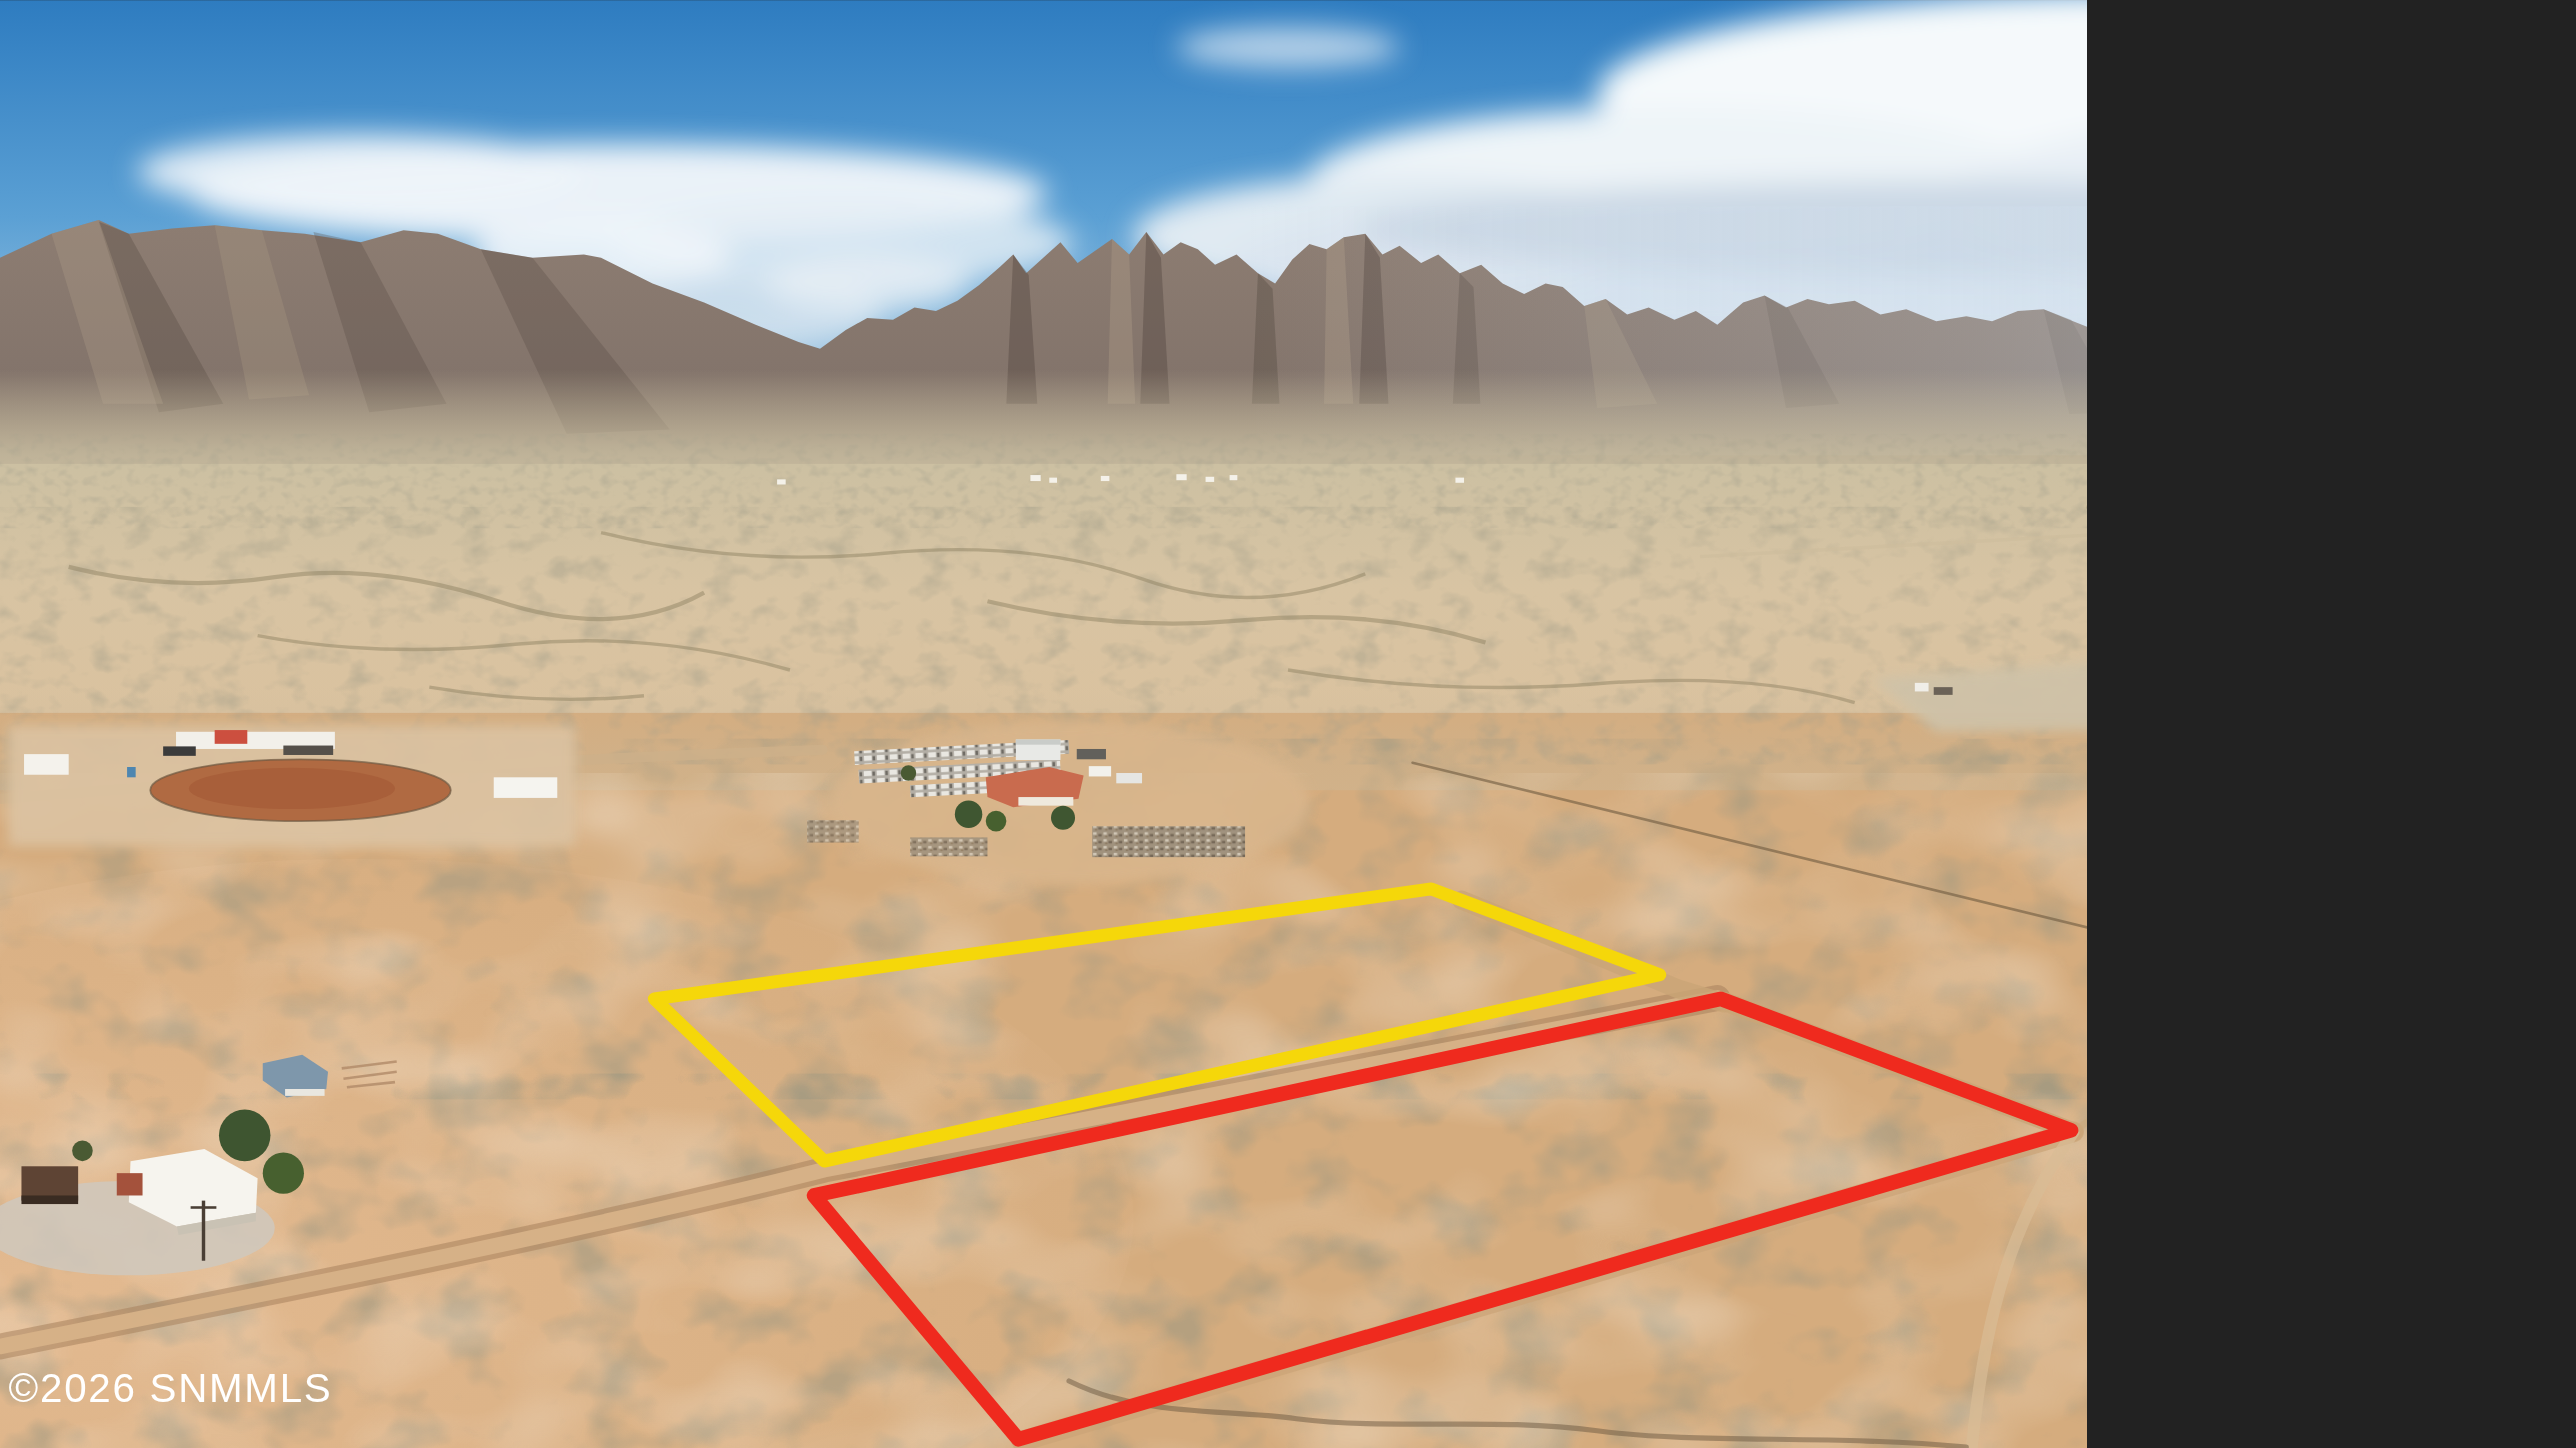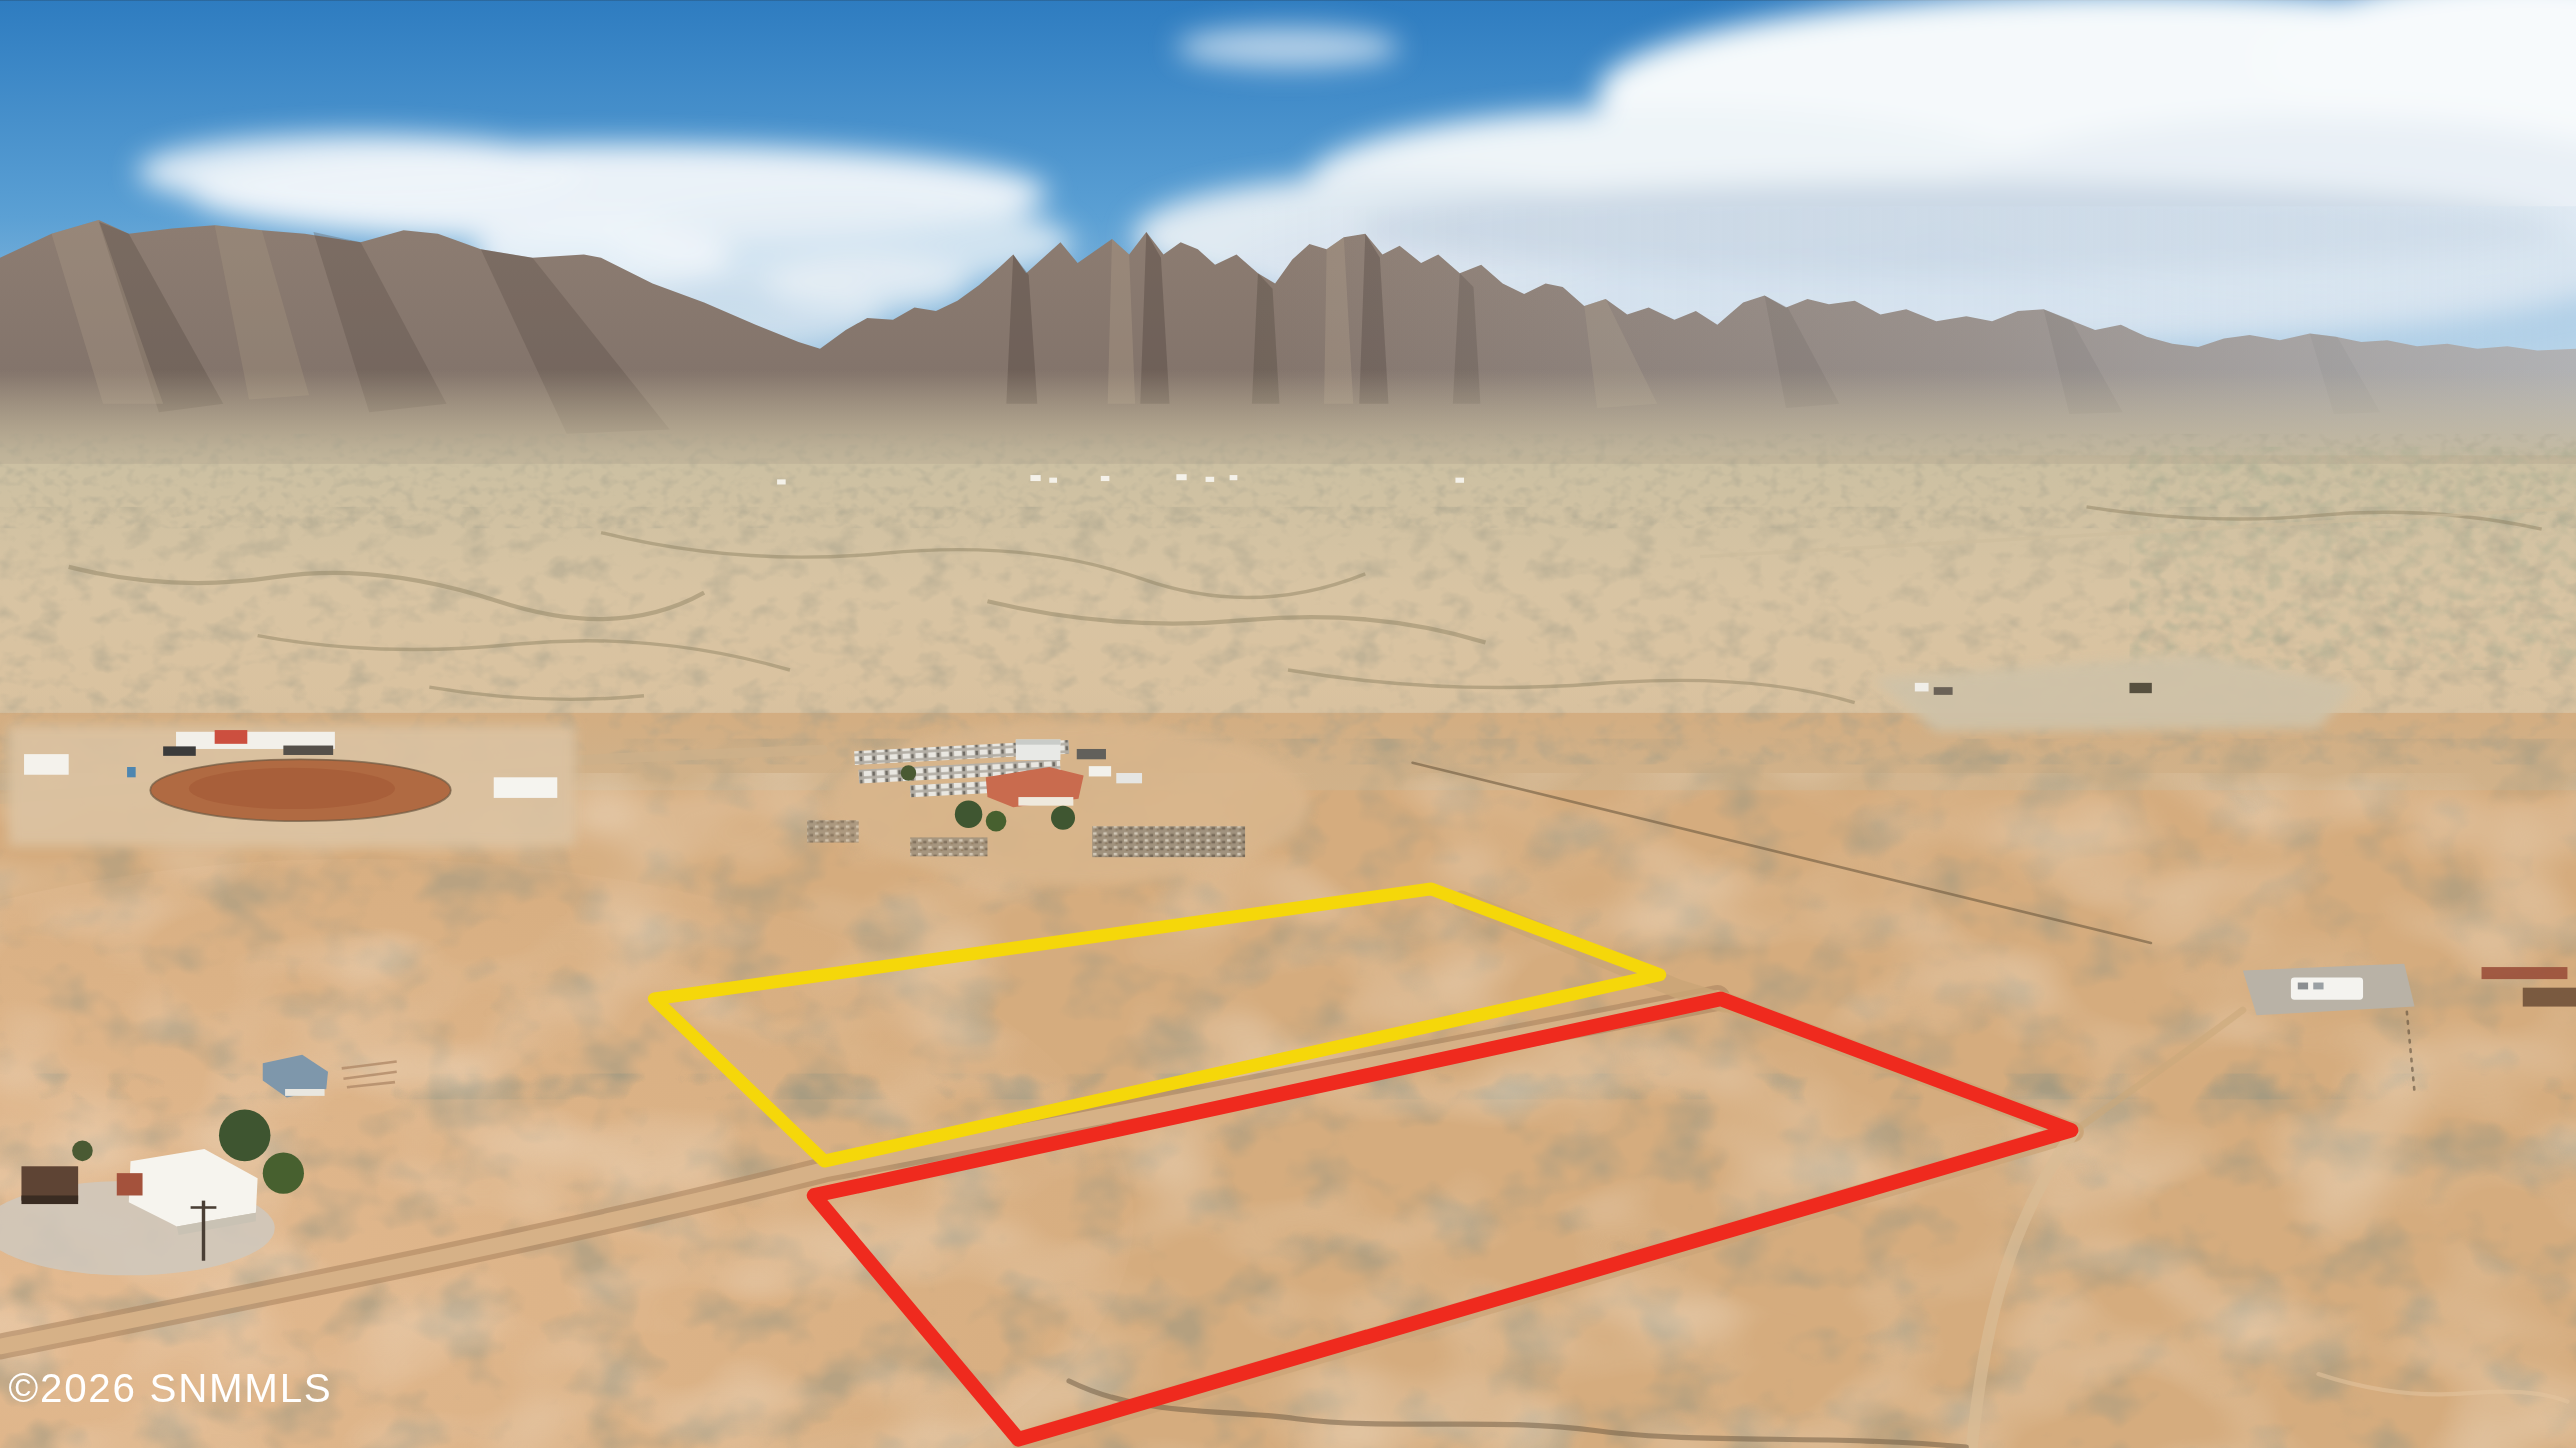--- a/index.html
+++ b/index.html
@@ -1,16 +1,16 @@
 <!DOCTYPE html>
 <html style="font-size:13.7px"><head>
 <meta charset="utf-8">
 <style>
   html,body{margin:0;padding:0;background:#222;}
-  .stage{position:relative;width:2576px;height:1449px;overflow:hidden;
+  .stage{position:relative;width:2087px;height:1449px;overflow:hidden;
          font-family:"Liberation Sans", sans-serif;}
   svg{display:block}
   text.wm{font-family:"Liberation Sans", sans-serif;font-weight:400;letter-spacing:2px;}
 </style>
 </head>
 <body>
 
 <div class="stage">
 <svg width="2576" height="1449" viewBox="0 0 3000 1687" xmlns="http://www.w3.org/2000/svg">
   <defs>

